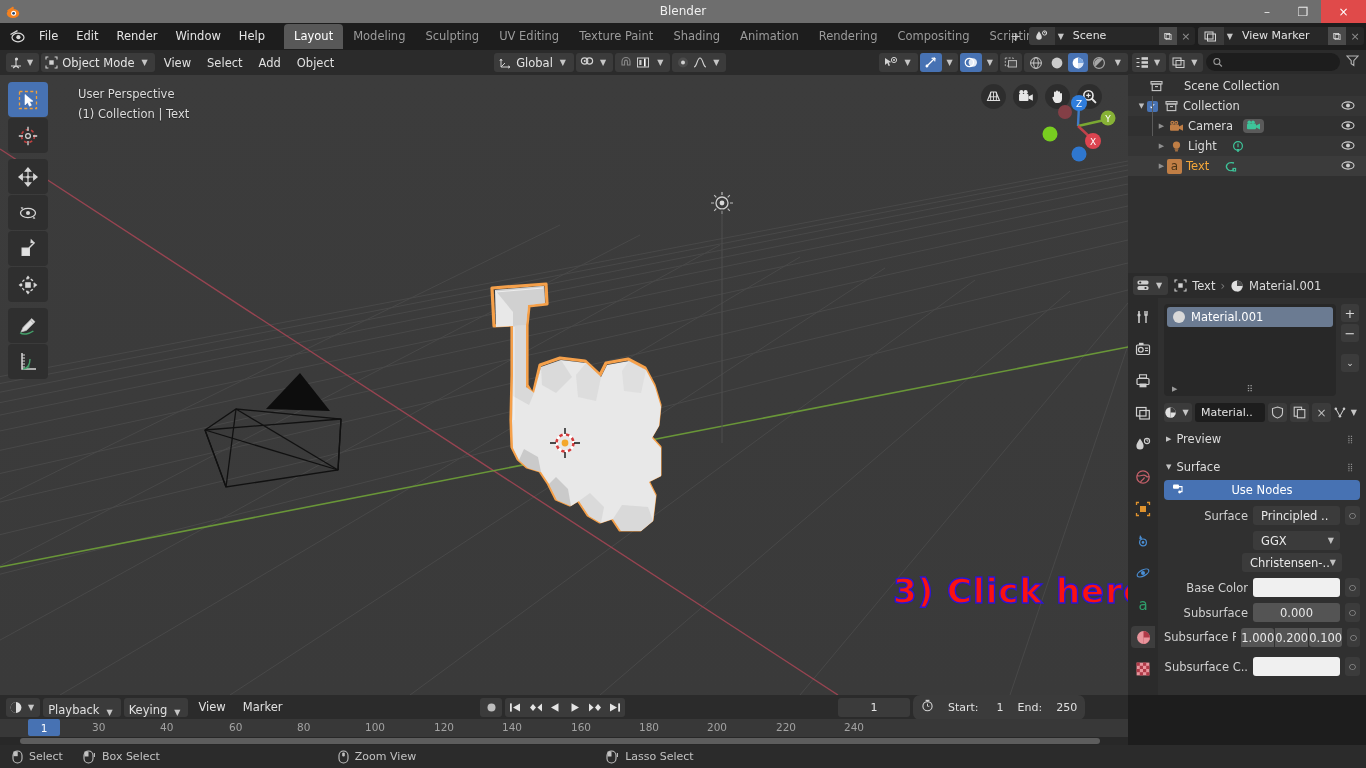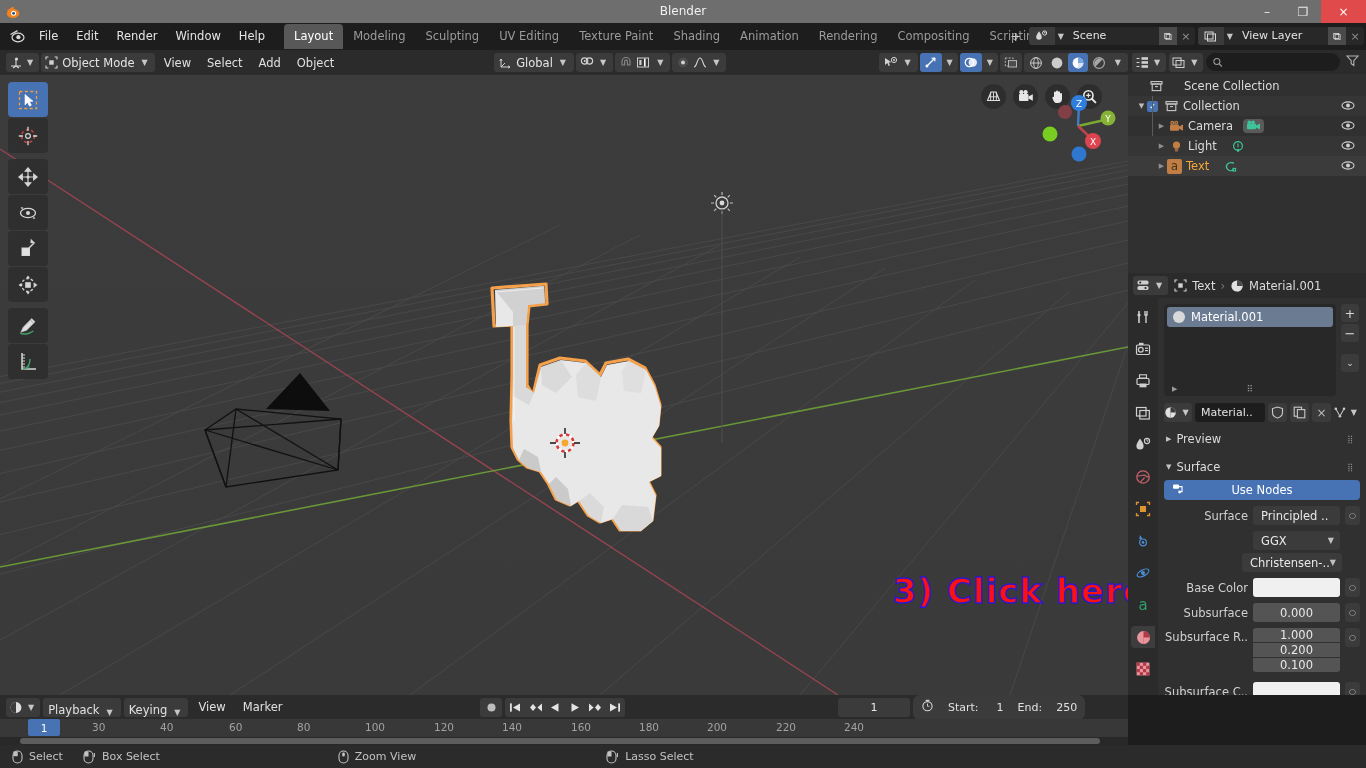--- a/index.html
+++ b/index.html
@@ -135,21 +135,21 @@
   .prop-lbl { width:84px; text-align:right; font-size:11.5px; color:#d0d0d0; white-space:nowrap; overflow:hidden; }
   .prop-val { flex:1; height:19px; background:#545454; border-radius:3px; display:flex; align-items:center;
               justify-content:center; font-size:11.5px; color:#e8e8e8; }
   .prop-val.dark { background:#3b3b3b; justify-content:flex-start; padding-left:8px; }
   .prop-val.white { background:#f0f0f0; }
   .prop-dot { width:15px; height:19px; background:#3b3b3b; border-radius:3px; display:flex;
               align-items:center; justify-content:center; color:#b8b8b8; font-size:8px; }
   .prop-val.stackt { border-radius:3px 3px 0 0; }
   .prop-val.stackm { border-radius:0; }
   .prop-val.stackb { border-radius:0 0 3px 3px; }
-  .stack { flex:1; display:flex; flex-direction:column; gap:1px; }
+  .stack { flex:1; display:flex; flex-direction:row; gap:1px; }
 
   .arrow-svg { position:absolute; left:1192px; top:554px; pointer-events:none; }
 
   
   .timeline { position:absolute; left:0; top:695px; width:1128px; height:50px; background:#303030; }
   .tl-header { height:24px; background:#2b2b2b; display:flex; align-items:center; padding-left:6px; gap:3px; }
   .tl-drop { display:flex; align-items:flex-end; background:#3b3b3b; border-radius:3px; height:19px; padding:0 5px; gap:4px; font-size:11.5px; color:#e0e0e0; }
   .tl-menu { padding:3px 7px; font-size:11.5px; color:#e0e0e0; }
   .tl-playgrp { position:absolute; left:480px; display:flex; align-items:center; gap:3px; }
   .tl-rec { width:22px; height:19px; background:#3b3b3b; border-radius:3px; display:flex; align-items:center; justify-content:center; }
@@ -237,21 +237,21 @@
         <div class="xx">×</div>
       </div>
       <div class="dbfield">
         <div class="ic">
           <svg width="13" height="12" viewBox="0 0 13 12">
             <rect x="1" y="2" width="8" height="7" fill="none" stroke="#d6d6d6" stroke-width="1"></rect>
             <rect x="3.5" y="4" width="8" height="7" fill="none" stroke="#d6d6d6" stroke-width="1"></rect>
           </svg>
         </div>
         <div class="chev">▼</div>
-        <div class="nm">View Layer</div>
+        <div class="nm">View Marker</div>
         <div class="cpy">⧉</div>
         <div class="xx">×</div>
       </div>
     </div>
   </div>
 
   <div class="viewport">
 
     <div class="vp-header">
       <div class="grp" style="padding:0 3px;">
@@ -487,20 +487,24 @@
           <circle r="2.4" fill="#d9d9d9"></circle>
           <g stroke="#bdbdbd" stroke-width="1.2">
             <path d="M0 -11 V-8 M0 8 V11 M-11 0 H-8 M8 0 H11"></path>
             <path d="M-7.8 -7.8 L-5.7 -5.7 M7.8 -7.8 L5.7 -5.7 M-7.8 7.8 L-5.7 5.7 M7.8 7.8 L5.7 5.7"></path>
           </g>
           <path d="M0 6 L0 240" stroke="#4f4f4f" stroke-width="1" stroke-dasharray="0"></path>
         </g>
       </svg>
     </div>
 
+    <div class="vp-text">
+      <div>User Perspective</div>
+      <div>(1) Collection | Text</div>
+    </div>
 
     <div class="tools">
       <div class="tool active">
         <svg width="22" height="22" viewBox="0 0 22 22">
           <rect x="2.5" y="2.5" width="17" height="17" fill="none" stroke="#f0a03a" stroke-width="1.3" stroke-dasharray="3 2.4"></rect>
           <path d="M8 5.5 L8 16 L10.6 13.4 L12.5 17.2 L14.4 16.2 L12.5 12.6 L16 12.2 Z" fill="#ffffff" stroke="#ffffff" stroke-width=".6"></path>
         </svg>
       </div>
       <div class="tool">
         <svg width="22" height="22" viewBox="0 0 22 22">

